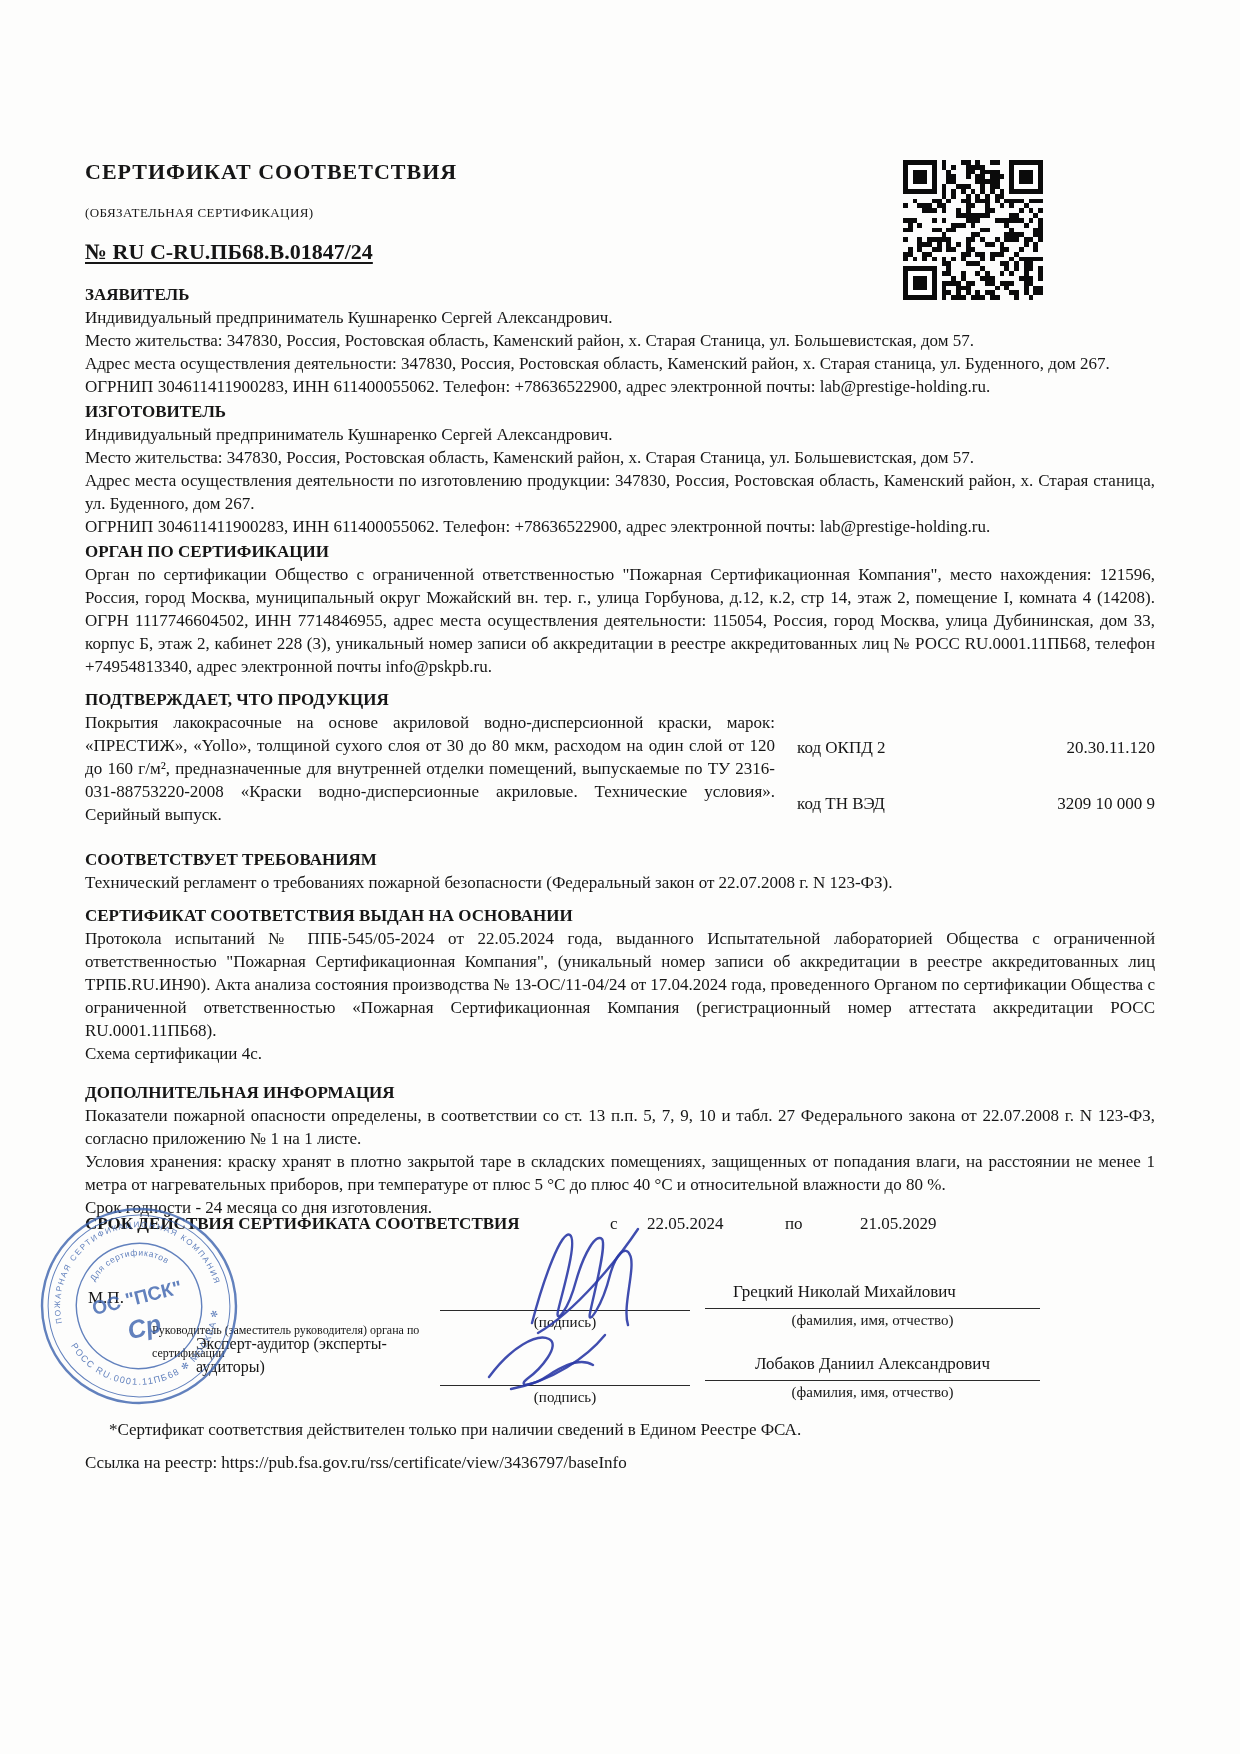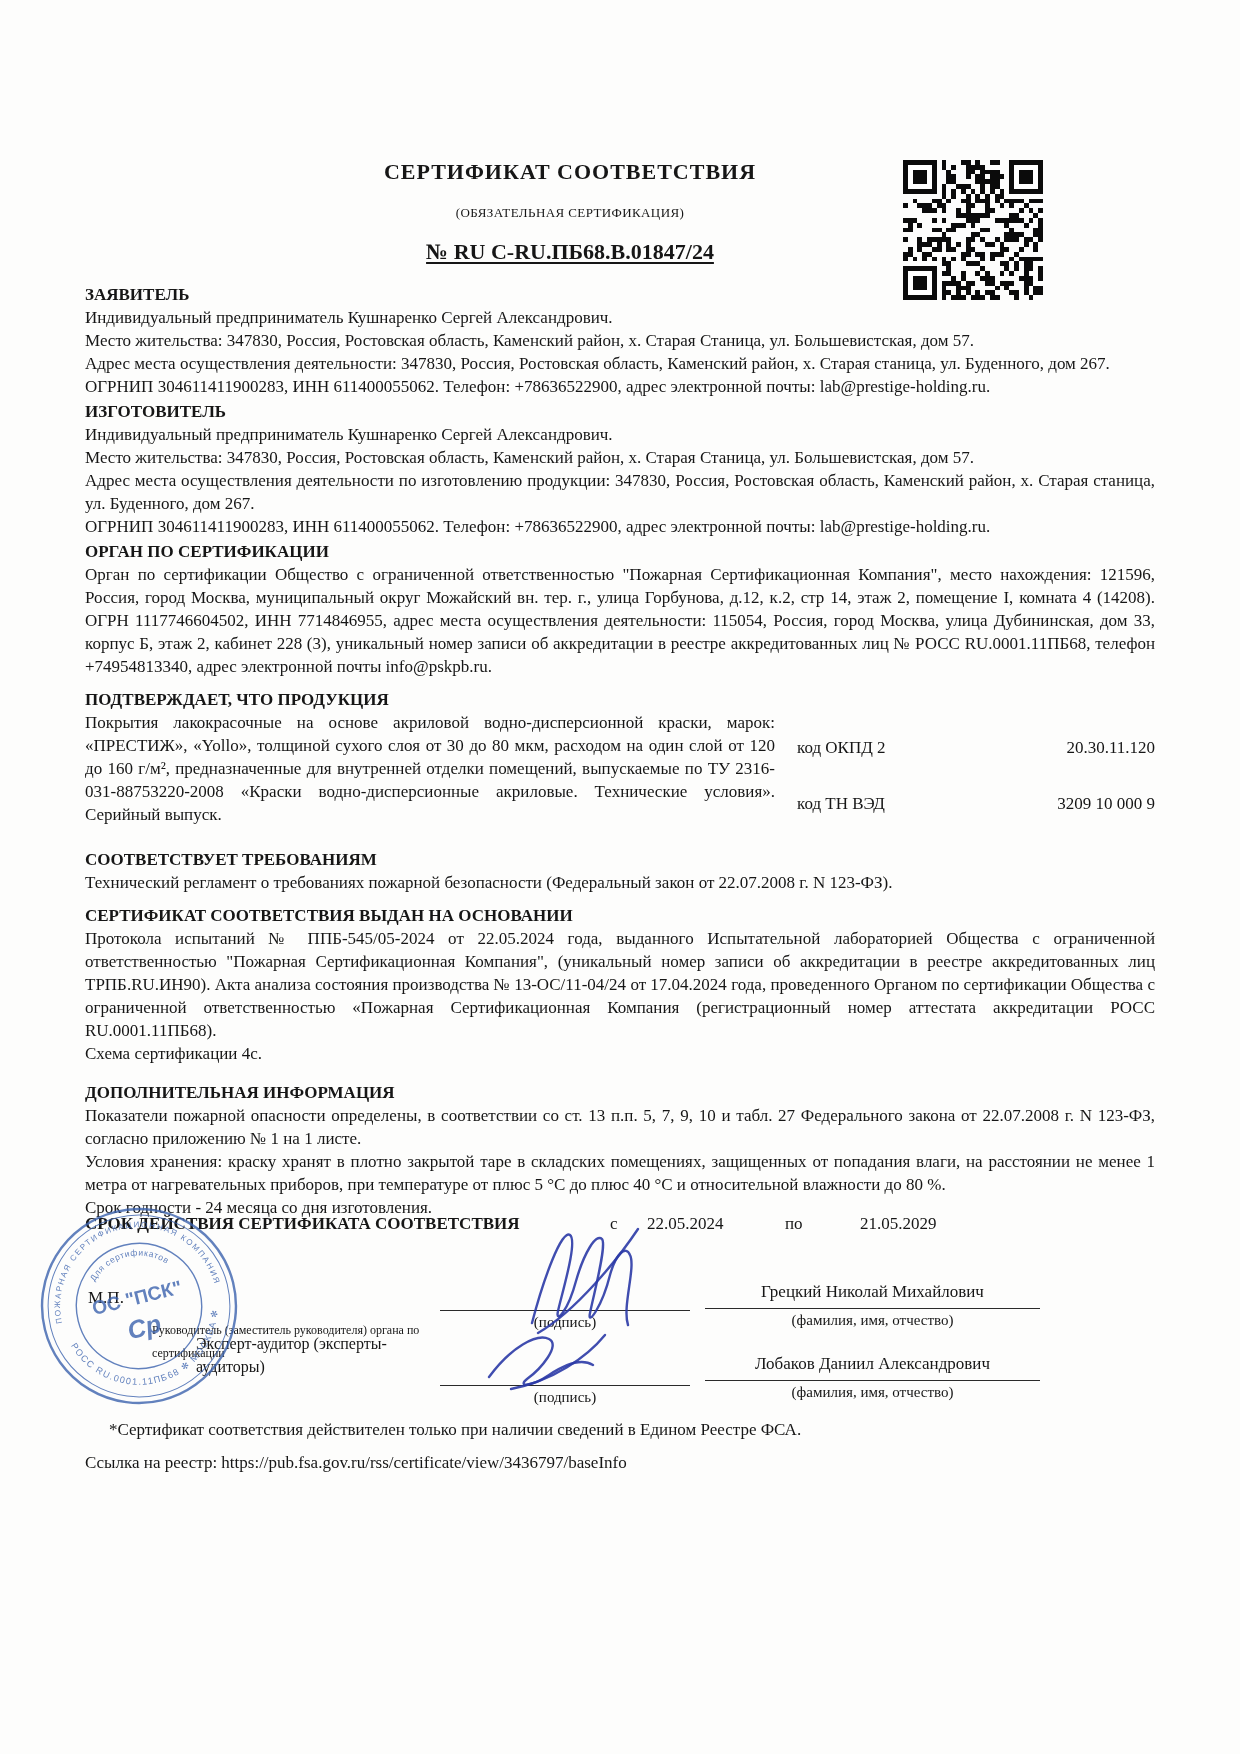--- a/index.html
+++ b/index.html
@@ -10,21 +10,21 @@
     margin:0 auto;
     background:#fdfdfc;
     color:var(--text-color,#161616);
     font-family:"Liberation Serif", serif;
     overflow:hidden;
   }
   .content {
     position:absolute; left:85px; top:160px; width:1070px;
     font-size:17px; line-height:23px;
   }
-  .doc-header { width:970px; text-align:center; margin-bottom:20px; }
+  .doc-header { width:970px; text-align:left; margin-bottom:20px; }
   .doc-title { font-size:22px; font-weight:bold; letter-spacing:1px; }
   .doc-subtitle { font-size:13px; margin-top:18px; letter-spacing:.4px; }
   .doc-number { font-size:22px; font-weight:bold; margin-top:16px; text-decoration:underline; text-underline-offset:3px; }
   .sec-h { font-size:17px; font-weight:bold; line-height:23px; margin-top:2px; }
   .gap-sm { margin-top:10px; }
   .gap-md { margin-top:22px; }
   .gap-lg { margin-top:16px; }
   .para { text-align:justify; }
   .product-row { display:flex; gap:22px; }
   .product-text { width:690px; text-align:justify; }
@@ -52,21 +52,21 @@
   .line-sign-1 { left:440px; top:1310px; width:250px; }
   .line-name-1 { left:705px; top:1308px; width:335px; }
   .line-sign-2 { left:440px; top:1385px; width:250px; }
   .line-name-2 { left:705px; top:1380px; width:335px; }
   .sig-cap { position:absolute; text-align:center; font-size:15px; }
   .cap-sign-1 { left:440px; top:1314px; width:250px; }
   .cap-name-1 { left:705px; top:1312px; width:335px; }
   .cap-sign-2 { left:440px; top:1389px; width:250px; }
   .cap-name-2 { left:705px; top:1384px; width:335px; }
   .sig-name { position:absolute; text-align:center; font-size:17px; white-space:nowrap; }
-  .name-1 { left:705px; top:1282px; width:335px; }
+  .name-1 { left:677px; top:1282px; width:335px; }
   .name-2 { left:705px; top:1354px; width:335px; }
 
   .note { position:absolute; left:85px; top:1420px; font-size:17px;margin-left:24px; }
   .registry { position:absolute; left:85px; top:1453px; font-size:17px; }
 
   
   .stamp { position:absolute; left:38px; top:1200px; width:202px; height:212px; }
   .stamp svg { opacity:.8; }
   .stamp .ring { fill:none; stroke:var(--stamp-color,#3c63ae); }
   .stamp text { fill:var(--stamp-color,#3c63ae); font-family:"Liberation Sans", sans-serif; }

